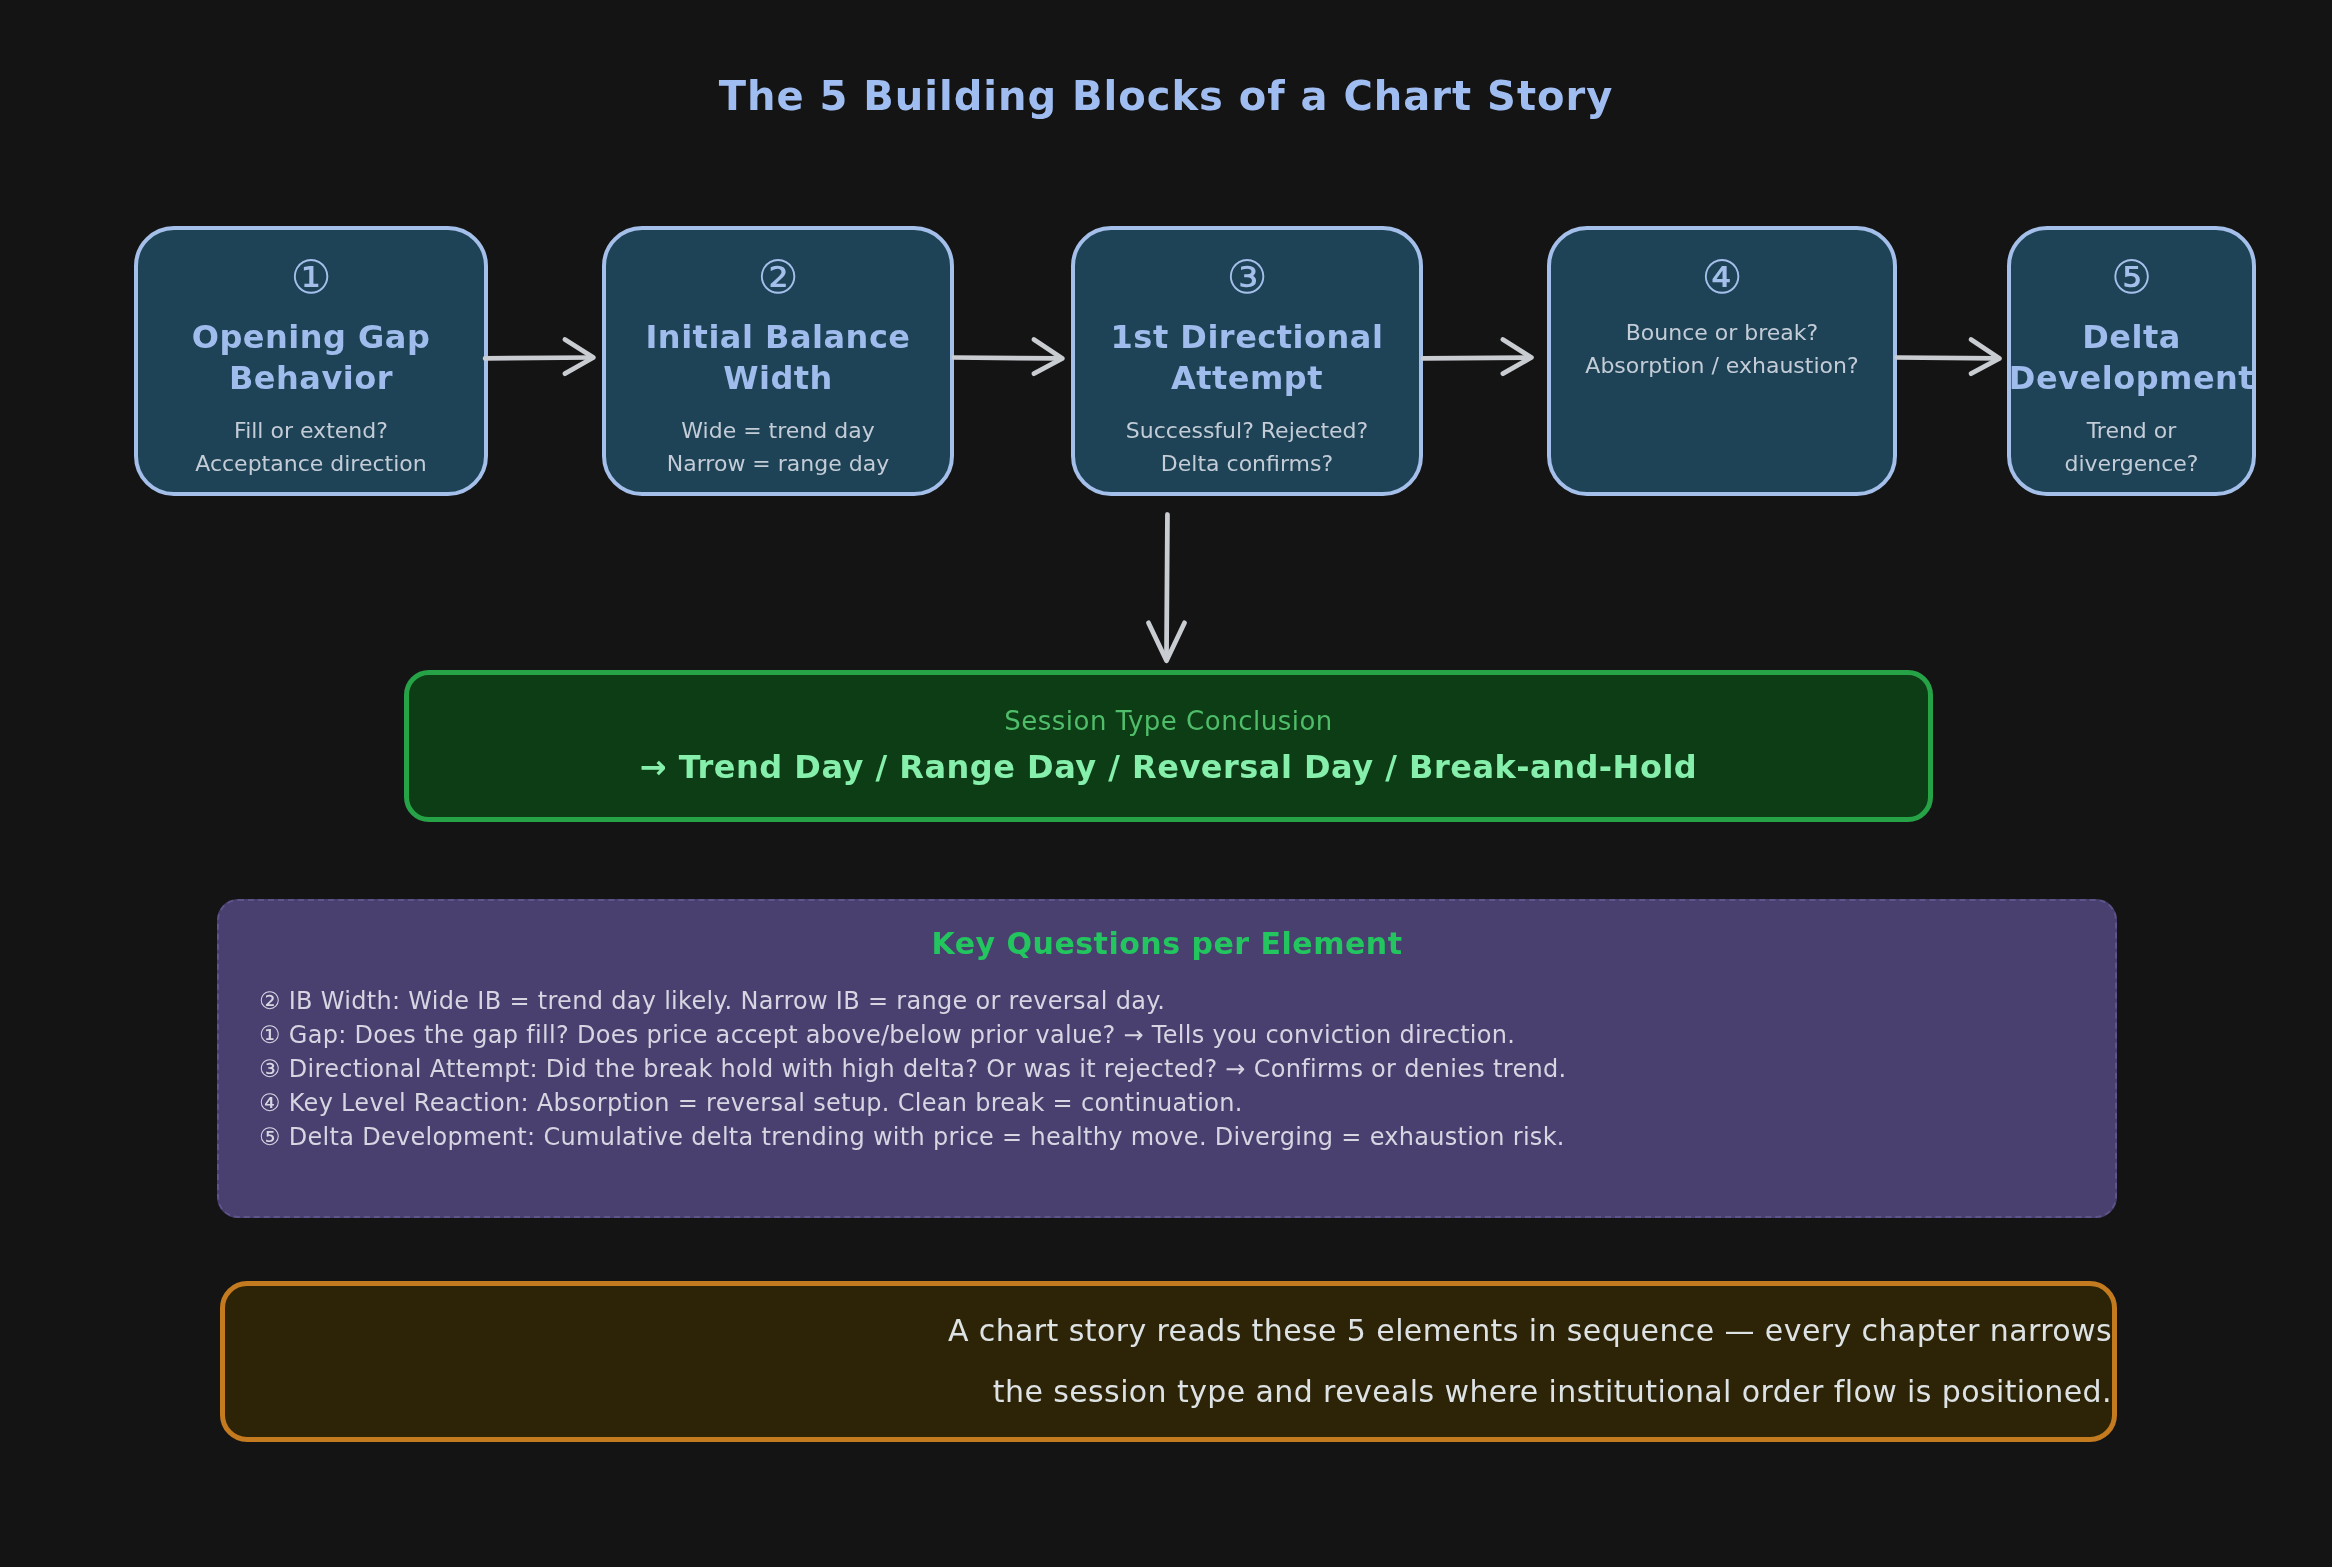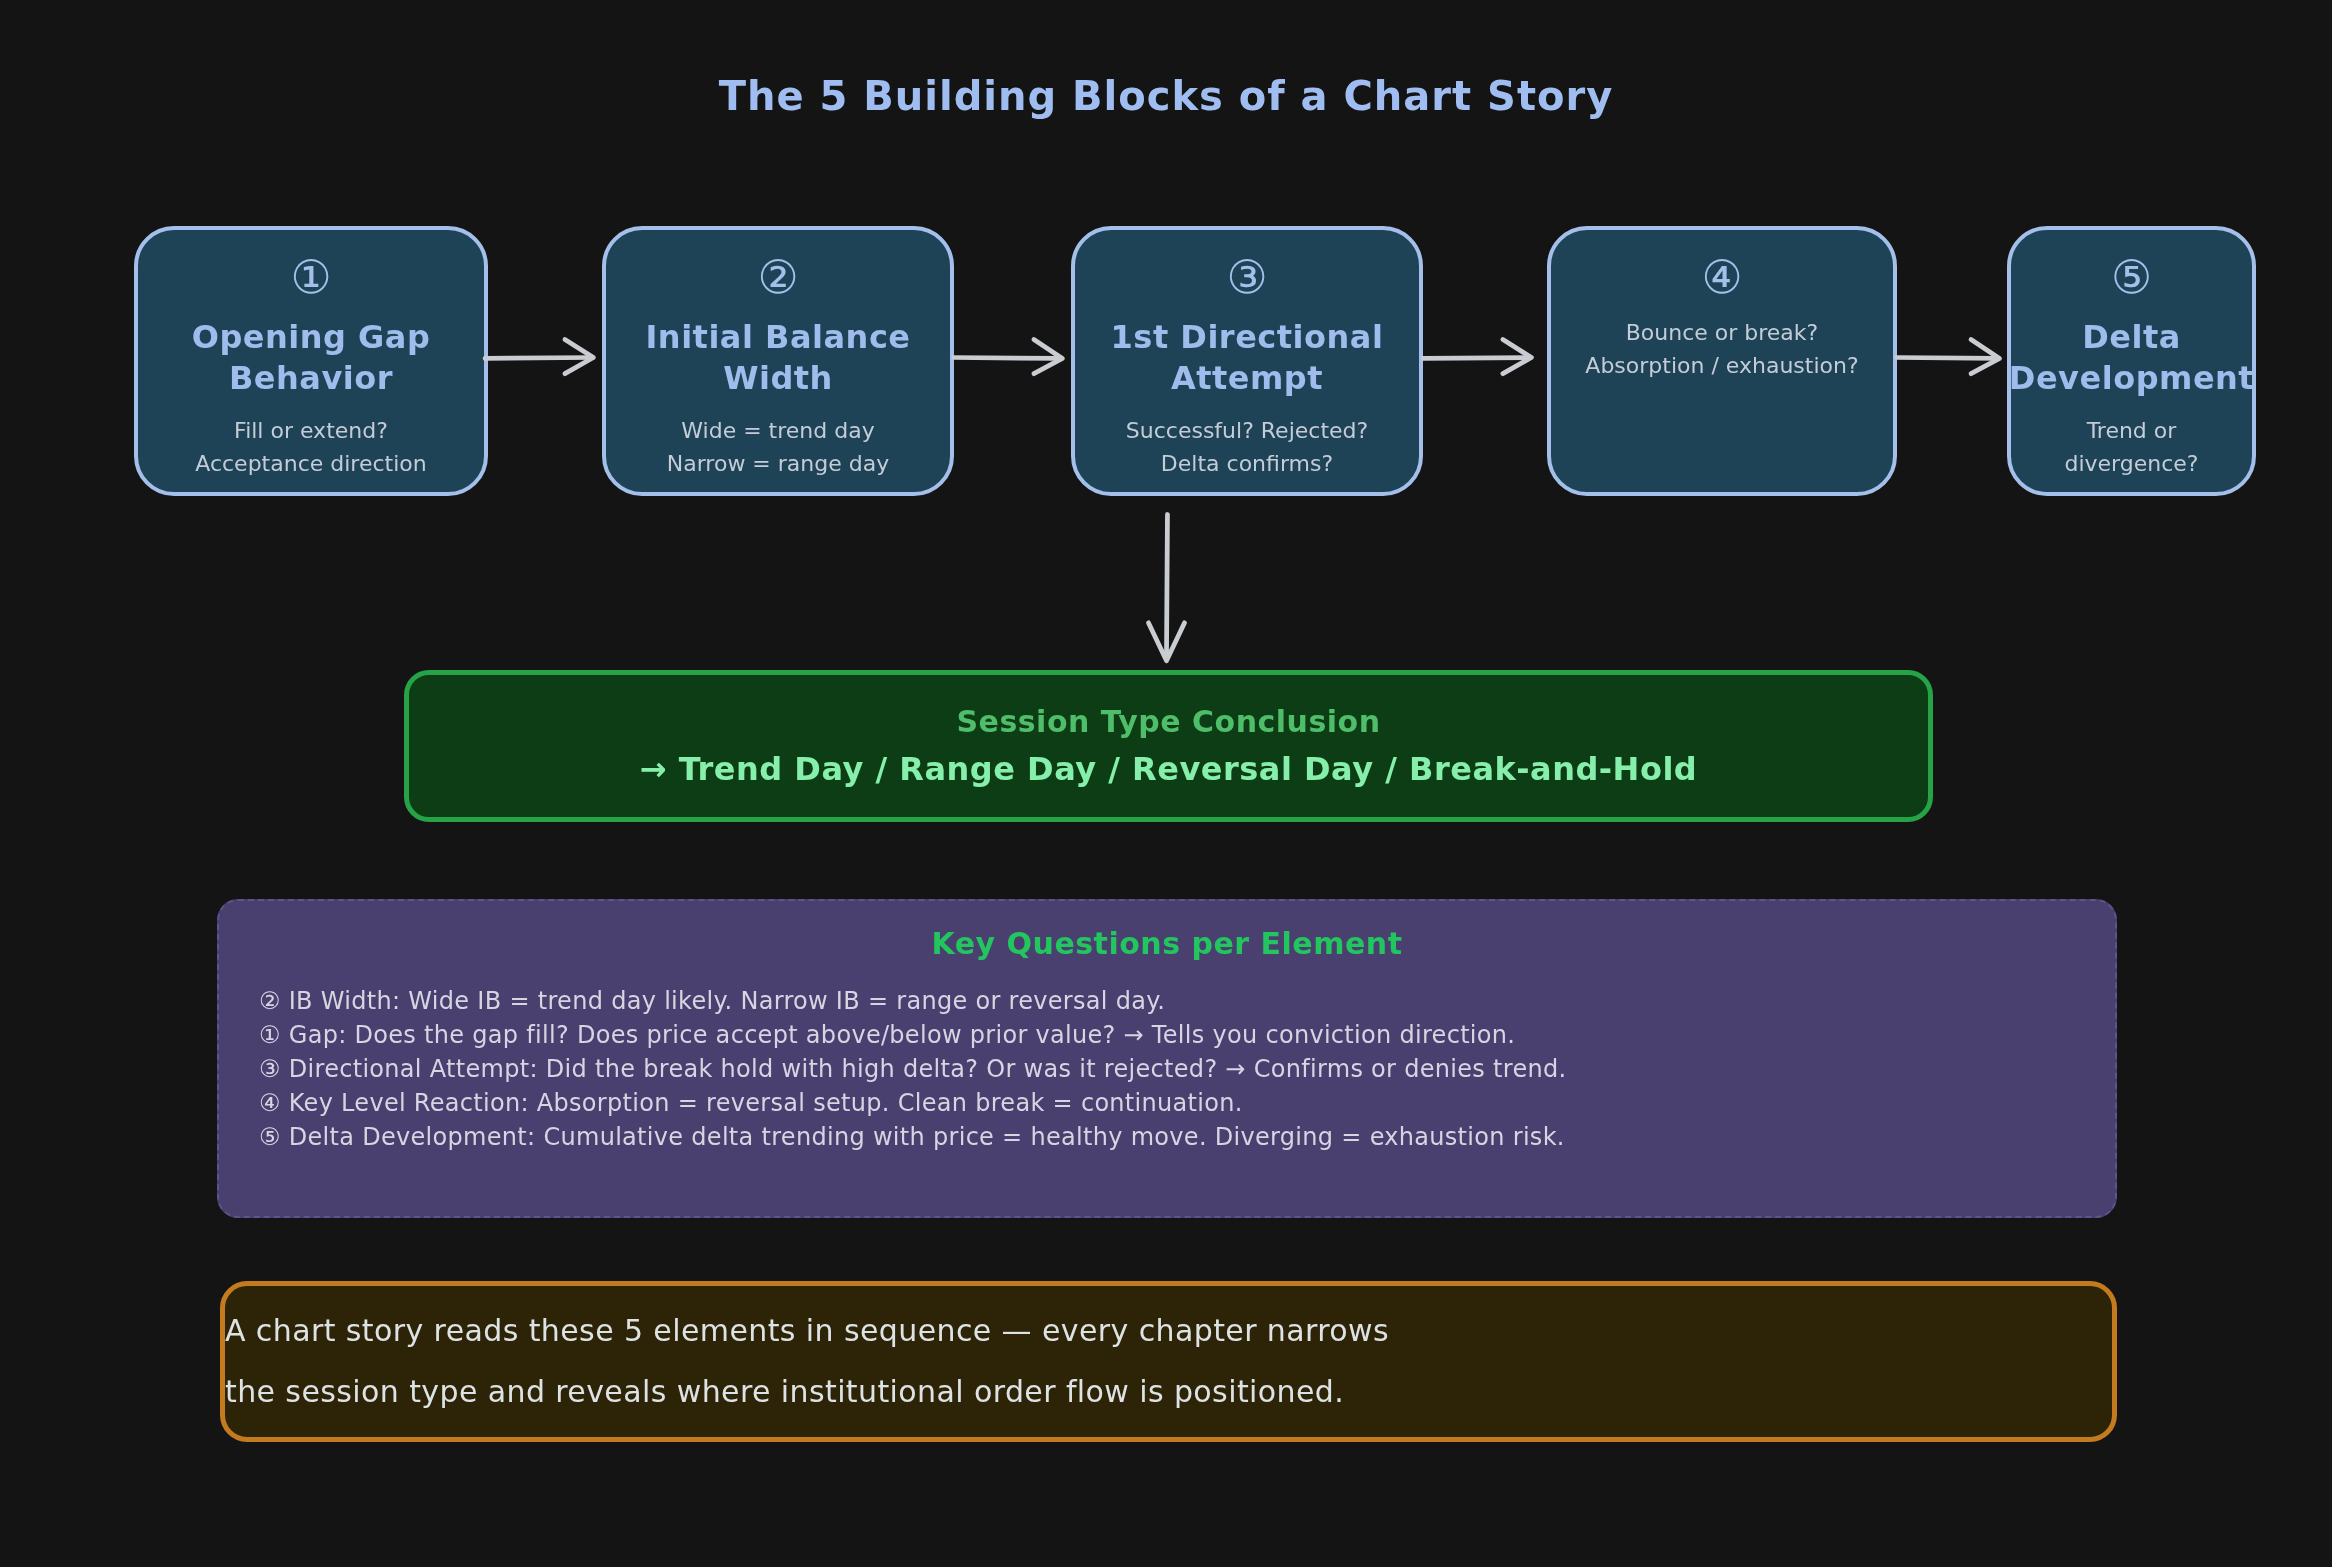--- a/index.html
+++ b/index.html
@@ -36,21 +36,21 @@
   svg.arrow { position: absolute; }
   .conclusion {
     position: absolute; left: 404px; top: 670px; width: 1529px; height: 152px;
     background: #0c3d14;
     border: 5.7px solid #27a347;
     border-radius: 25px;
     box-sizing: border-box;
     display: flex; flex-direction: column; align-items: center; justify-content: center;
     gap: 11.5px; text-align: center;
   }
-  .conclusion .c-title { color: #4fbd6a; font-size: 30px; font-weight: 700; letter-spacing: 0.5px; }
+  .conclusion .c-title { color: #4fbd6a; font-size: 26px; font-weight: 400; letter-spacing: 0.5px; }
   .conclusion .c-line  { color: #86efac; font-size: 32px; font-weight: 600; letter-spacing: 0.5px; }
   .keyq {
     position: absolute; left: 217px; top: 899px; width: 1900px; height: 319px;
     background: #494070;
     border: 2.9px dashed #5e548c;
     border-radius: 21px;
     box-sizing: border-box;
     padding: 25px 40px 0 40px;
   }
   .keyq .k-title {
@@ -58,21 +58,21 @@
     letter-spacing: 0.5px; margin-bottom: 23px;
   }
   .keyq ul { list-style: none; margin: 0; padding: 0; }
   .keyq li { color: #d6d5e1; font-size: 24px; line-height: 34px; letter-spacing: 0.3px; }
   .footer-note {
     position: absolute; left: 220px; top: 1281px; width: 1897px; height: 161px;
     background: #2d2306;
     border: 5.7px solid #c47a1e;
     border-radius: 27px;
     box-sizing: border-box;
-    display: flex; flex-direction: column; align-items: flex-start; justify-content: center;
+    display: flex; flex-direction: column; align-items: flex-end; justify-content: center;
     gap: 20px; text-align: center;
   }
   .footer-note .f-line { color: #dde2e4; font-size: 30px; line-height: 1.35; letter-spacing: 0.4px; }
 </style>
 </head>
 <body>
 
 <div class="title">The 5 Building Blocks of a Chart Story</div>
 
 <div class="block" style="left:134px; width:354px;">

